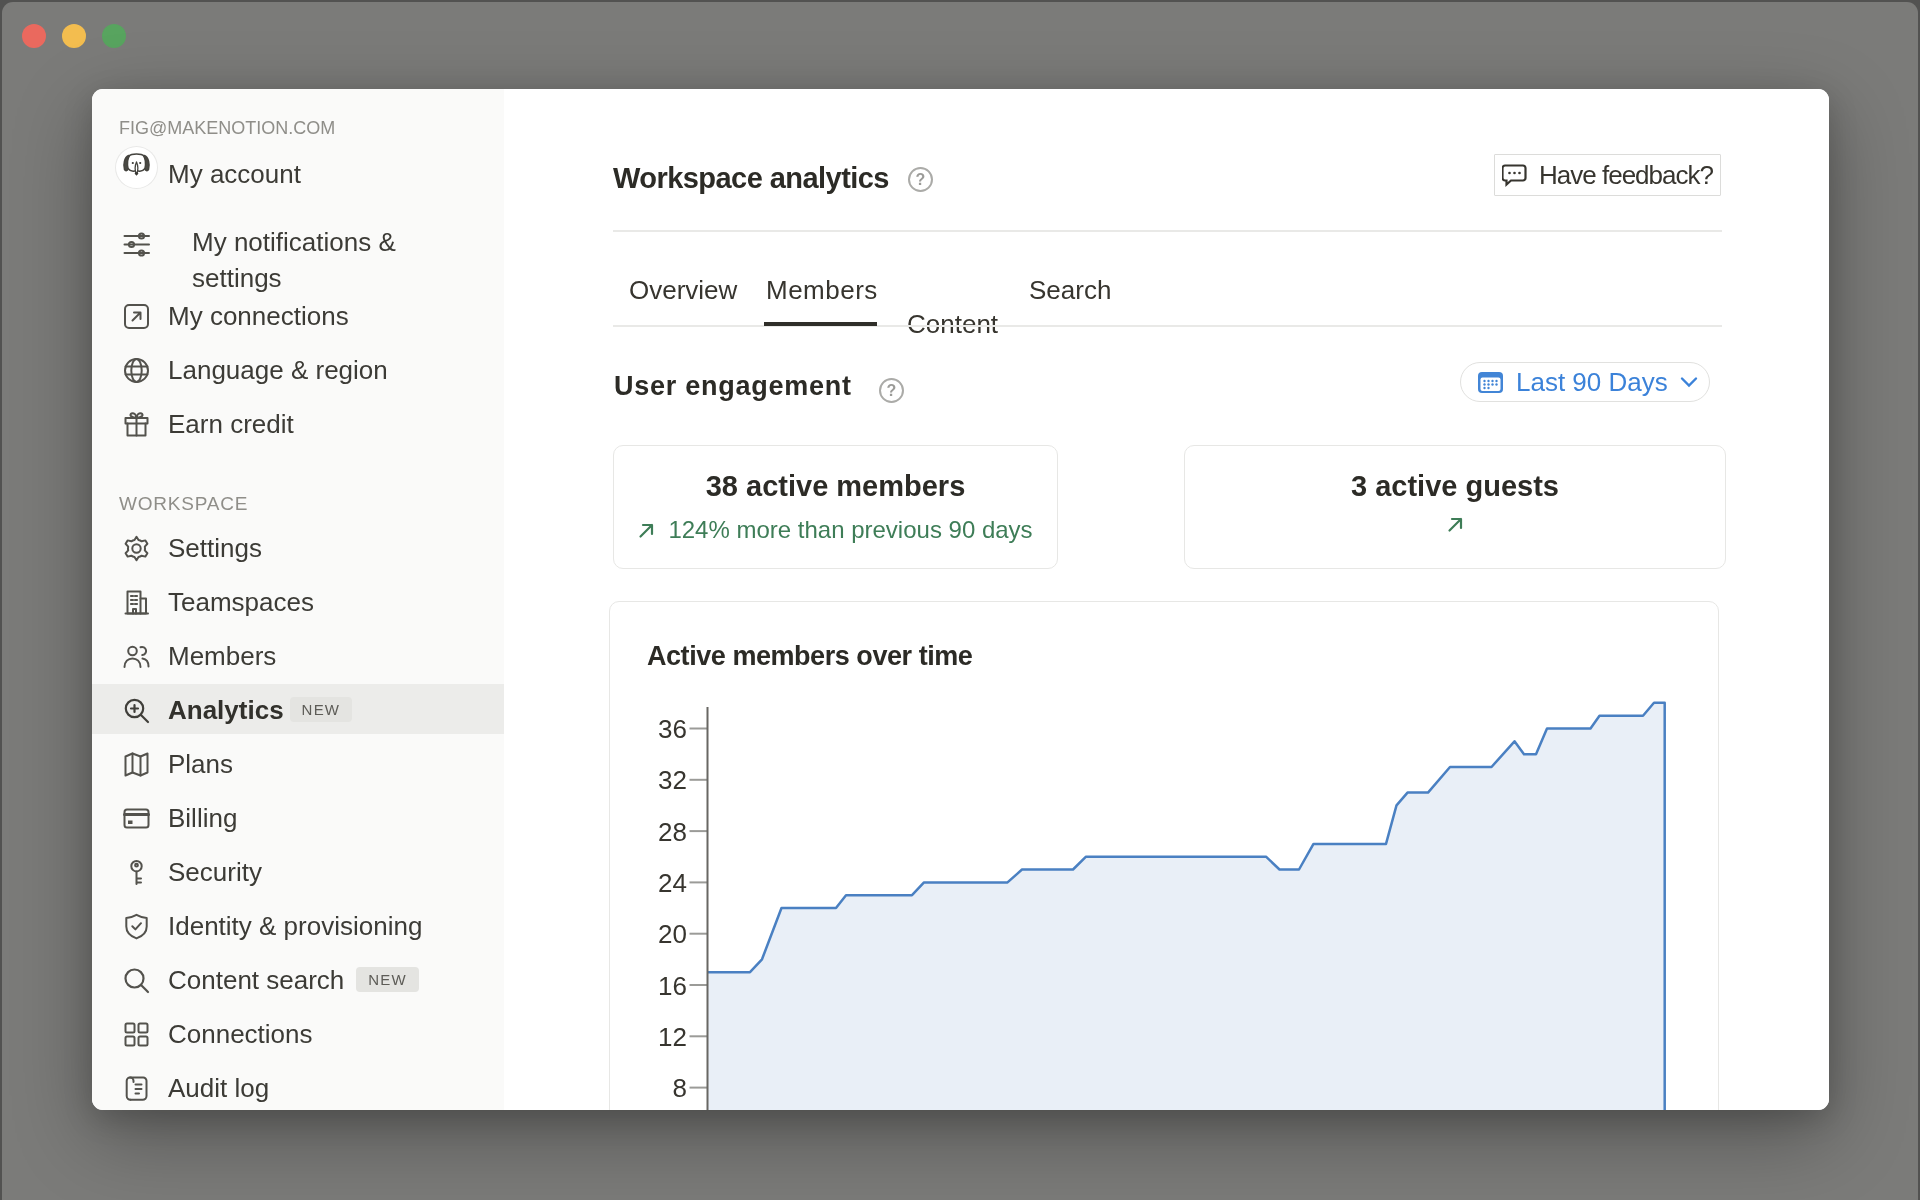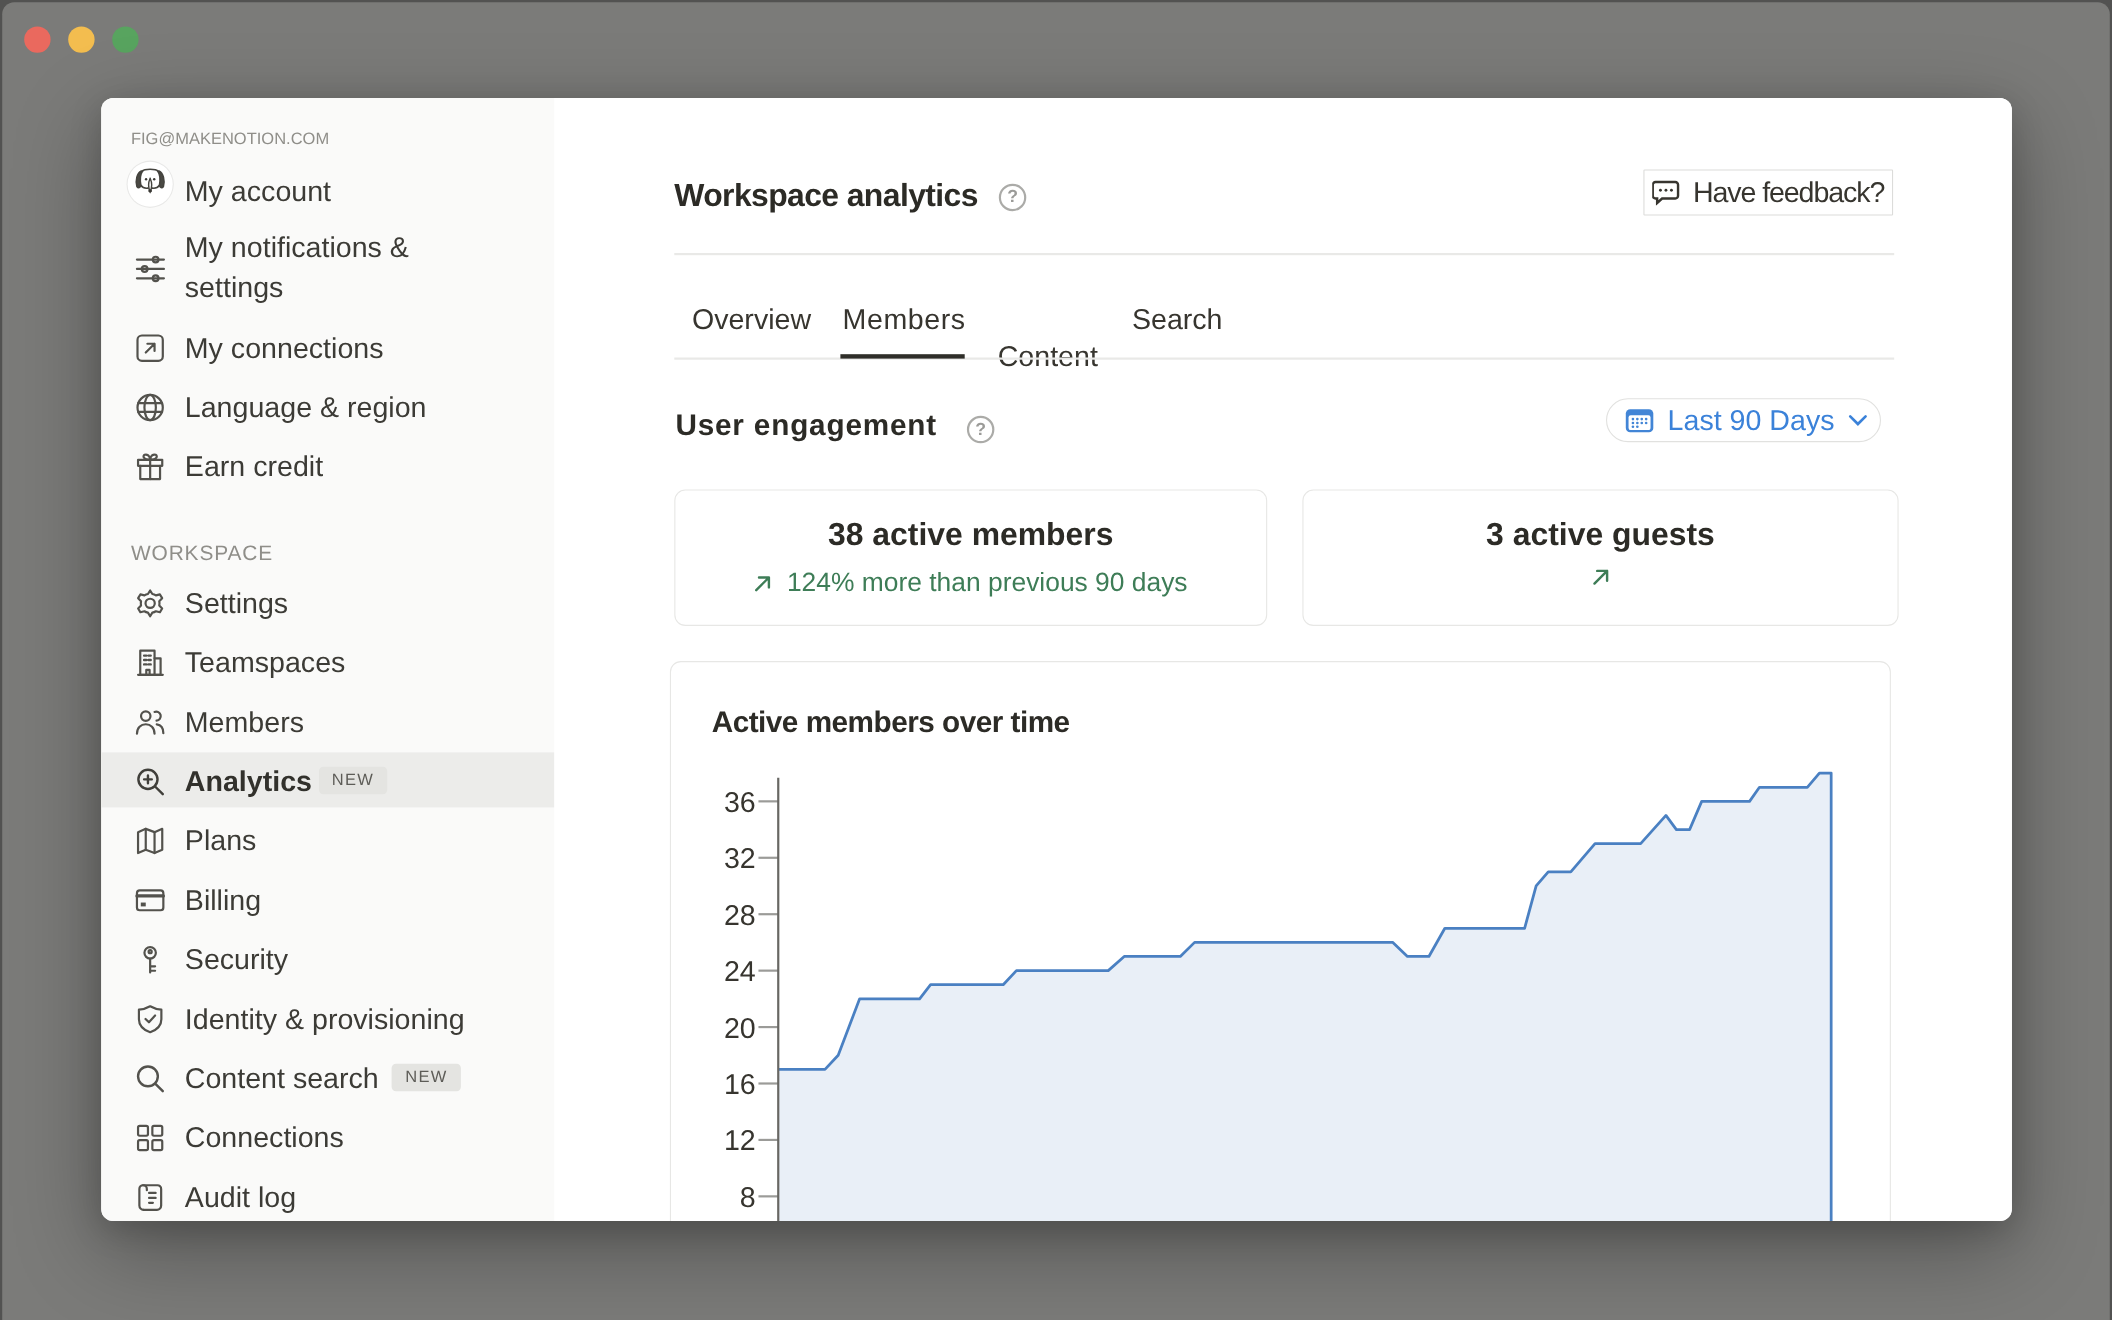--- a/index.html
+++ b/index.html
@@ -49,21 +49,21 @@
 </head>
 <body>
   <div class="window"></div>
   <div class="tl" style="left:22px; background:#ea695e;"></div>
   <div class="tl" style="left:62px; background:#f3bd4f;"></div>
   <div class="tl" style="left:102px; background:#58a45f;"></div>
 
   <div class="modal">
     <div class="side">
       <div class="sel"></div>
-      <div class="slabel" style="top:29px; font-size:15px; letter-spacing:0px;">FIG@MAKENOTION.COM</div>
+      <div class="slabel" style="top:29px; font-size:18px; letter-spacing:0px;">FIG@MAKENOTION.COM</div>
 
       <div class="srow" style="top:57.5px;">
         <div class="abs" style="left:24px; top:0px; width:41px; height:41px; border-radius:50%; background:#fff; box-shadow:0 0 0 1px rgba(0,0,0,0.07);">
           <svg width="41" height="41" viewBox="0 0 41 41" fill="none" stroke="#45443f" stroke-width="1.5" stroke-linecap="round">
             <path d="M12.5,8.5 C8.5,10.5 7,17 8.5,22.5 C9.8,24.5 11.6,23.6 12,21.5 C11,16 11.5,11.5 13.5,8.8 Z" fill="#4a4944"></path>
             <path d="M28.5,8.5 C32.5,10.5 34,17 32.5,22.5 C31.2,24.5 29.4,23.6 29,21.5 C30,16 29.5,11.5 27.5,8.8 Z" fill="#4a4944"></path>
             <path d="M13,8.7 C15.5,6.3 25.5,6.3 28,8.7"></path>
             <path d="M12,21.5 C13.5,23.5 16,24.5 18.6,24"></path>
             <path d="M29,21.5 C27.5,23.5 25,24.5 22.4,24"></path>
             <circle cx="16.8" cy="16" r="1.1" fill="#3a3935" stroke="none"></circle>
@@ -79,21 +79,21 @@
         <div class="ic" style="top:29px;">
           <svg viewBox="0 0 29 29" fill="none" stroke="#53524d" stroke-width="2" stroke-linecap="round">
             <path d="M2.5 6 H27"></path>
             <circle cx="19.5" cy="6" r="2.6"></circle>
             <path d="M2.5 14.5 H27"></path>
             <circle cx="9.5" cy="14.5" r="2.6"></circle>
             <path d="M2.5 23 H27"></path>
             <circle cx="19.5" cy="23" r="2.6"></circle>
           </svg>
         </div>
-        <div class="tx" style="line-height:36px; top:6px; height:auto;">My notifications &amp;<br>settings</div>
+        <div class="tx" style="line-height:36px; top:23px; height:auto;margin-left:24px;">My notifications &amp;<br>settings</div>
       </div>
 
       <div class="srow" style="top:199.5px;">
         <div class="ic">
           <svg viewBox="0 0 29 29" fill="none" stroke="#53524d" stroke-width="2" stroke-linecap="round" stroke-linejoin="round">
           <rect x="3" y="3" width="23" height="23" rx="4"></rect>
           <path d="M10.5 18.5 L18.5 10.5 M12 10.5 H18.5 V17"></path>
         </svg>
         </div>
         <div class="tx">My connections</div>
@@ -284,21 +284,21 @@
             <circle cx="7.5" cy="17" r="1.2"></circle>
             <circle cx="11.5" cy="17" r="1.2"></circle>
           </g>
         </svg>
         <span>Last 90 Days</span>
         <svg width="18" height="12" viewBox="0 0 18 12" fill="none" stroke="#3b82d9" stroke-width="2.4" stroke-linecap="round">
           <path d="M2 2.5 L9 9.5 L16 2.5"></path>
         </svg>
       </div>
 
-      <div class="card" style="left:109px; width:539px;">
+      <div class="card" style="left:109px; width:445px;">
         <div class="cnum">38 active members</div>
         <div class="cgrow">
           <svg width="17" height="17" viewBox="0 0 17 17" fill="none" stroke="#3e7d57" stroke-width="2.2" stroke-linecap="round" stroke-linejoin="round">
             <path d="M2.5 14.5 L14 3 M5 3 H14 V12"></path>
           </svg>
           <span>124% more than previous 90 days</span>
         </div>
       </div>
       <div class="card" style="left:680px; width:542px;">
         <div class="cnum">3 active guests</div>

